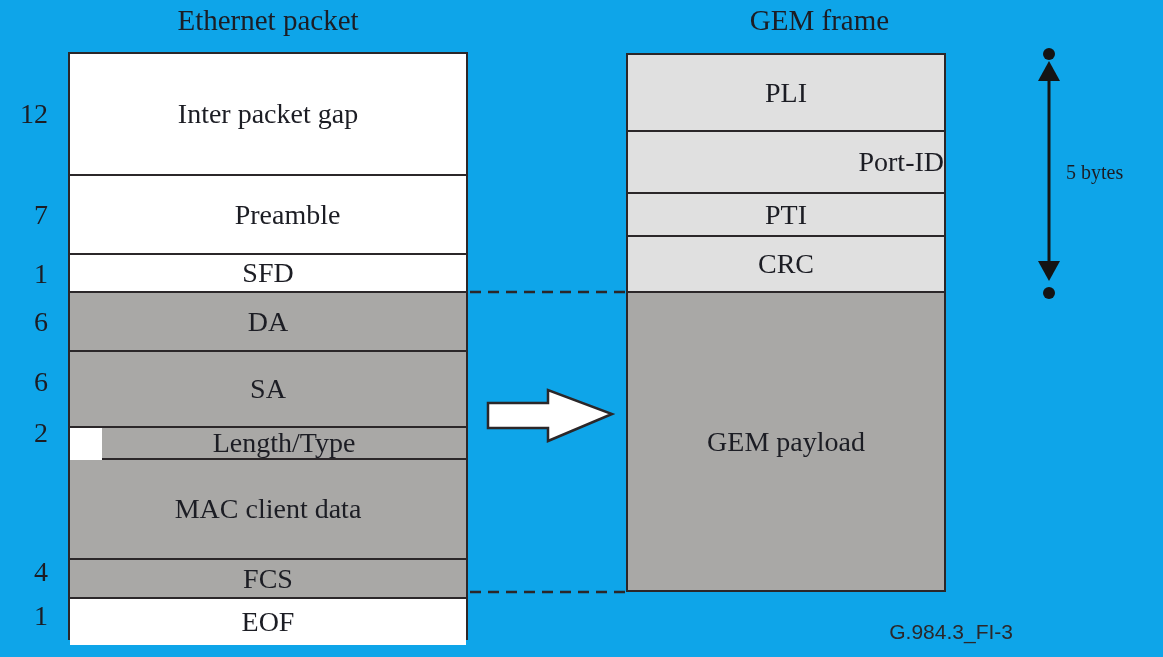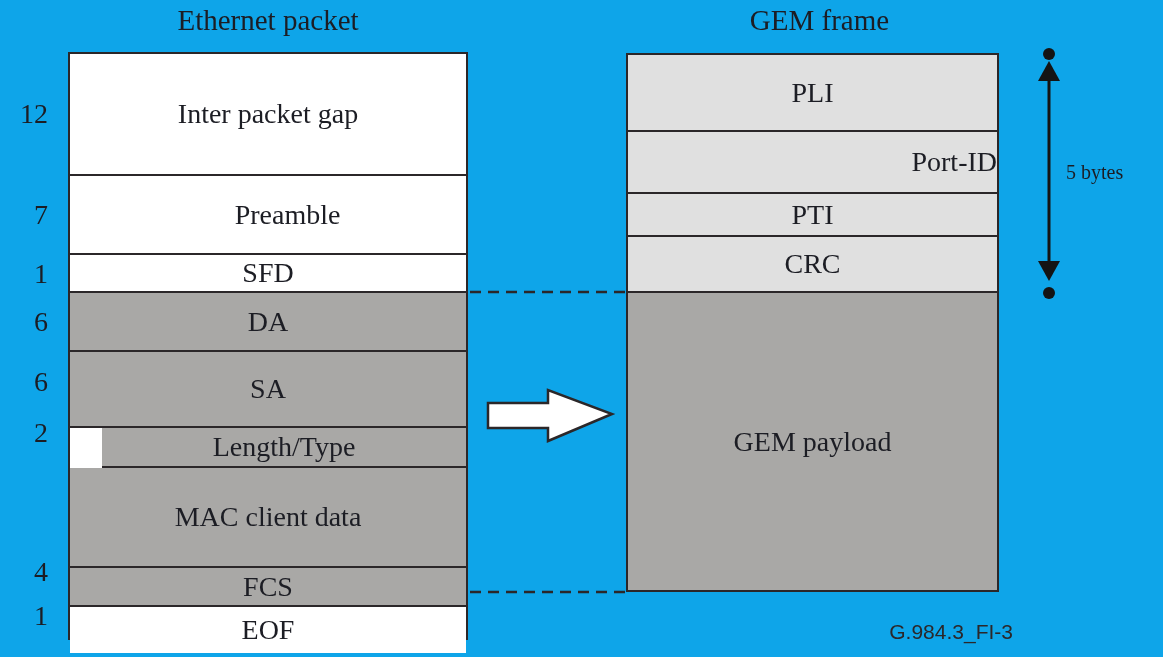--- a/index.html
+++ b/index.html
@@ -31,21 +31,21 @@
   .eth-title { left: 68px; width: 400px; }
   .gem-title { left: 626px; width: 387px; }
 
   .stack {
     position: absolute;
     border: 2px solid var(--line);
     box-sizing: border-box;
     background: #ffffff;
   }
   .eth-stack { left: 68px; top: 52px; width: 400px; height: 588px; }
-  .gem-stack { left: 626px; top: 53px; width: 373px; height: 539px; }
+  .gem-stack { left: 626px; top: 53px; width: 320px; height: 539px; }
 
   .row {
     box-sizing: border-box;
     border-bottom: 2px solid var(--line);
     display: flex;
     align-items: center;
     justify-content: center;
     font-size: 28px;
     line-height: 1;
     background: var(--white-fill);
@@ -121,21 +121,21 @@
     </div>
     <div class="row" style="height:38px;">
       <span>SFD</span>
     </div>
     <div class="row shaded" style="height:59px;">
       <span>DA</span>
     </div>
     <div class="row shaded" style="height:76px;">
       <span>SA</span>
     </div>
-    <div class="row shaded" style="height:40px;margin-left:32px;">
+    <div class="row shaded" style="height:32px;margin-left:32px;">
       <span>Length/Type</span>
     </div>
     <div class="row shaded" style="height:100px;">
       <span>MAC client data</span>
     </div>
     <div class="row shaded" style="height:39px;">
       <span>FCS</span>
     </div>
     <div class="row" style="height:46px;">
       <span>EOF</span>

